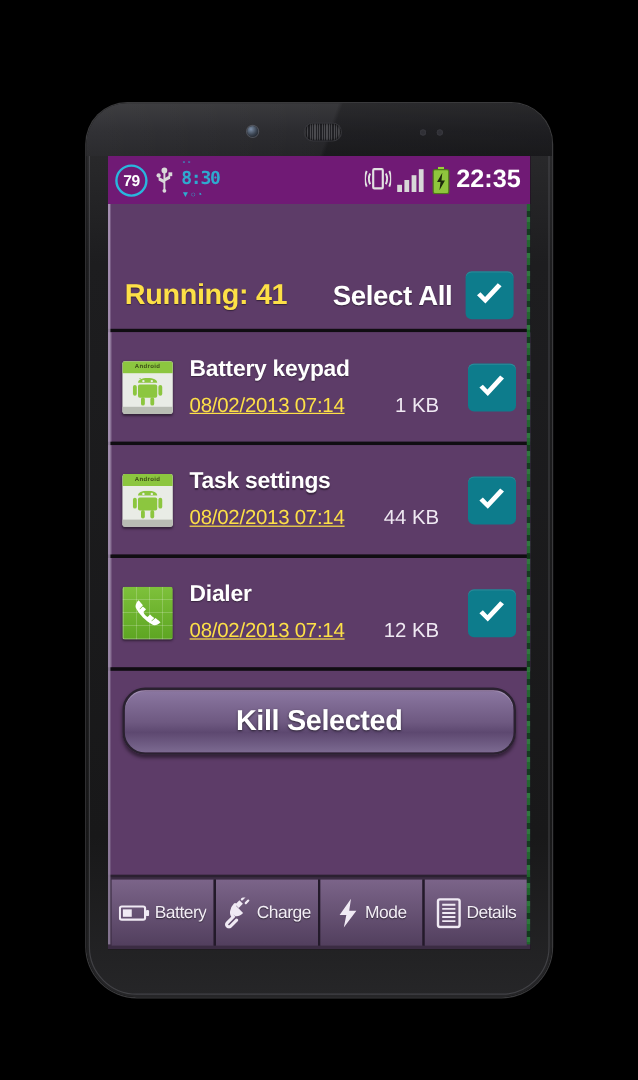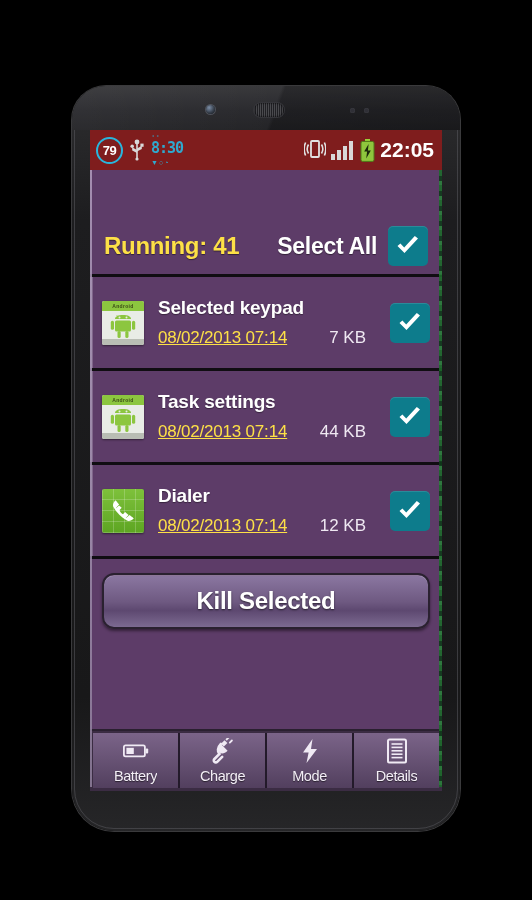--- a/index.html
+++ b/index.html
@@ -63,21 +63,21 @@
   }
   
   .screen-edge-l { position:absolute; left:0; top:40px; width:2px; bottom:4px;
                    background: linear-gradient(180deg,#b09cbd,#8f7f9c); opacity:.85; }
   .screen-edge-r { position:absolute; right:0; top:40px; width:3px; bottom:4px;
                    background: repeating-linear-gradient(180deg,#1c6b2a 0 6px,#0d3a18 6px 11px,#2a7f3a 11px 15px); opacity:.9; }
 
   
   .statusbar {
     position:absolute; left:0; top:0; width:100%; height:40px;
-    background:#7f1d1d; display:flex; align-items:center;
+    background:#701a75; display:flex; align-items:center;
     padding: 0 8px 0 6px;
   }
   .sb-left { display:flex; align-items:center; gap:7px; }
   .sb-right { margin-left:auto; display:flex; align-items:center; gap:7px; }
 
   .batt-circle {
     width:27px; height:27px; border-radius:50%;
     border:2px solid #29b6dd;
     display:flex; align-items:center; justify-content:center;
     color:#fff; font-size:13px; font-weight:bold; letter-spacing:-.5px;
@@ -177,21 +177,21 @@
   }
   .row .meta { display:flex; align-items:baseline; }
   .row .date { color:#fde047; font-size:17px; letter-spacing:-.2px;text-decoration:underline; }
   .row .size { margin-left:auto; color:#efe8f2; font-size:17px; padding-right:14px; }
   .row .cbx { margin-left:10px; }
   .row-left-strip { position:absolute; left:0; top:0; bottom:0; width:3px; background:#9a86a6; opacity:.55;}
 
   
   .killwrap { padding: 14px 12px 0 12px; }
   .killbtn {
-    width:100%; height:56px; border-radius:12px;
+    width:100%; height:56px; border-radius:19px;
     background: linear-gradient(180deg, #8d78a0 0%, #7b659018 0%, #8a76a0 3%, #6e5981 52%, #5d4870 68%, #7c6a91 100%);
     border:2px solid #2a2130;
     display:flex; align-items:center; justify-content:center;
     box-shadow: 0 2px 3px rgba(0,0,0,.45), inset 0 1px 0 rgba(255,255,255,.22);
   }
   .killbtn span {
     color:#fff; font-size:24px; font-weight:bold; letter-spacing:-.3px;
     text-shadow: 0 1px 2px rgba(0,0,0,.6);
   }
 
@@ -200,21 +200,21 @@
     position:absolute; left:0; right:0; bottom:0; height:62px;
     display:flex; align-items:stretch;
     background:#3b2c43;
     border-top:2px solid #2a2030;
     padding: 2px 3px 3px 3px;
   }
   .tab {
     flex:1 1 0; min-width:0;
     background: linear-gradient(180deg,#7b6489 0%,#6a5577 42%,#523f5e 100%);
     border-right:2px solid #231a2a;
-    display:flex; flex-direction:column; align-items:center; justify-content:center;
+    display:flex; flex-direction:row; align-items:center; justify-content:center;
     gap:4px; position:relative;
   }
   .tab:last-child { border-right:none; }
   .tab.selected {
     background: linear-gradient(180deg,#5d4a6b 0%,#4b3a58 50%,#3e2f4a 100%);
   }
   .tab .ticon { height:26px; display:flex; align-items:center; justify-content:center; }
   .tab .tlabel {
     color:#f3eef6; font-size:14.5px; letter-spacing:-.4px;
     white-space:nowrap; overflow:hidden; text-overflow:clip;
@@ -284,21 +284,21 @@
           </span>
 
           <span class="sb-battery">
             <svg width="15" height="23" viewBox="0 0 15 23">
               <rect x="5" y="0" width="5" height="2.4" fill="#9ccf3a"></rect>
               <rect x="1" y="2.4" width="13" height="20" rx="1.6" fill="#8fc63d" stroke="#4e7a18" stroke-width="1"></rect>
               <path d="M8.6 5 L4.2 12.6 L7.1 12.6 L6.2 19.5 L10.8 11.4 L7.9 11.4 Z" fill="#1d2a0c"></path>
             </svg>
           </span>
 
-          <span class="sb-clock">22:05</span>
+          <span class="sb-clock">22:35</span>
         </div>
       </div>
 
       <div class="app">
 
         <div class="app-pad-top"></div>
 
         <div class="header">
           <span class="running">Running: 41</span>
           <div class="selectall">
@@ -328,24 +328,24 @@
                   <rect x="0.8" y="5.8" width="3.2" height="9" rx="1.6" fill="#8cc63f"></rect>
                   <rect x="22" y="5.8" width="3.2" height="9" rx="1.6" fill="#8cc63f"></rect>
                   <rect x="7.5" y="16" width="3.2" height="7" rx="1.6" fill="#8cc63f"></rect>
                   <rect x="15.3" y="16" width="3.2" height="7" rx="1.6" fill="#8cc63f"></rect>
                   <line x1="7" y1="0.6" x2="5.6" y2="-1.6" stroke="#8cc63f" stroke-width="1"></line>
                 </svg>
               </span>
               <div class="bot"></div>
             </div>
             <div class="texts">
-              <div class="name">Selected keypad</div>
+              <div class="name">Battery keypad</div>
               <div class="meta">
                 <span class="date">08/02/2013 07:14</span>
-                <span class="size">7 KB</span>
+                <span class="size">1 KB</span>
               </div>
             </div>
             <span class="cbx">
               <svg width="26" height="22" viewBox="0 0 26 22">
                 <path d="M2.5 11 L9.5 18 L23 3.5 L19.8 1 L9.2 12.6 L5.4 8.6 Z" fill="#ffffff"></path>
               </svg>
             </span>
           </div>
 
           <div class="row">

